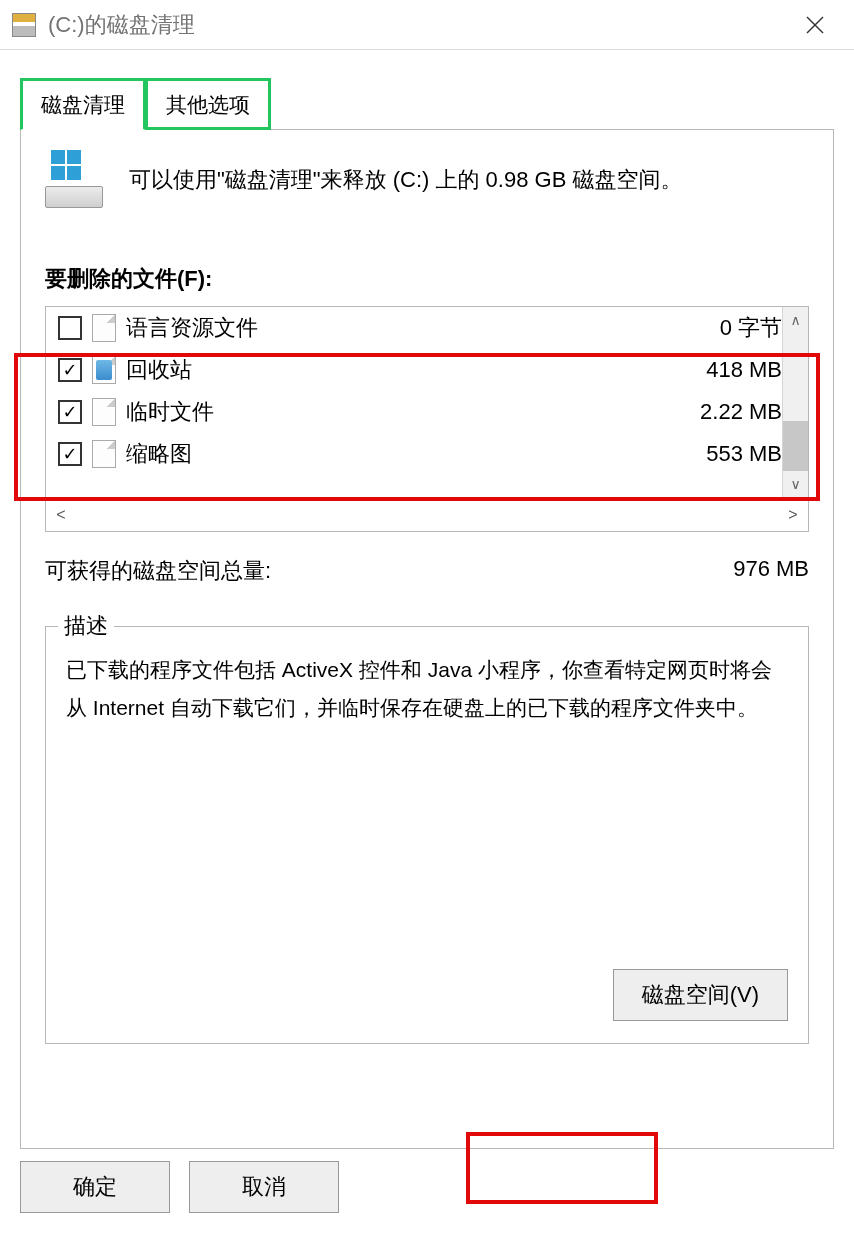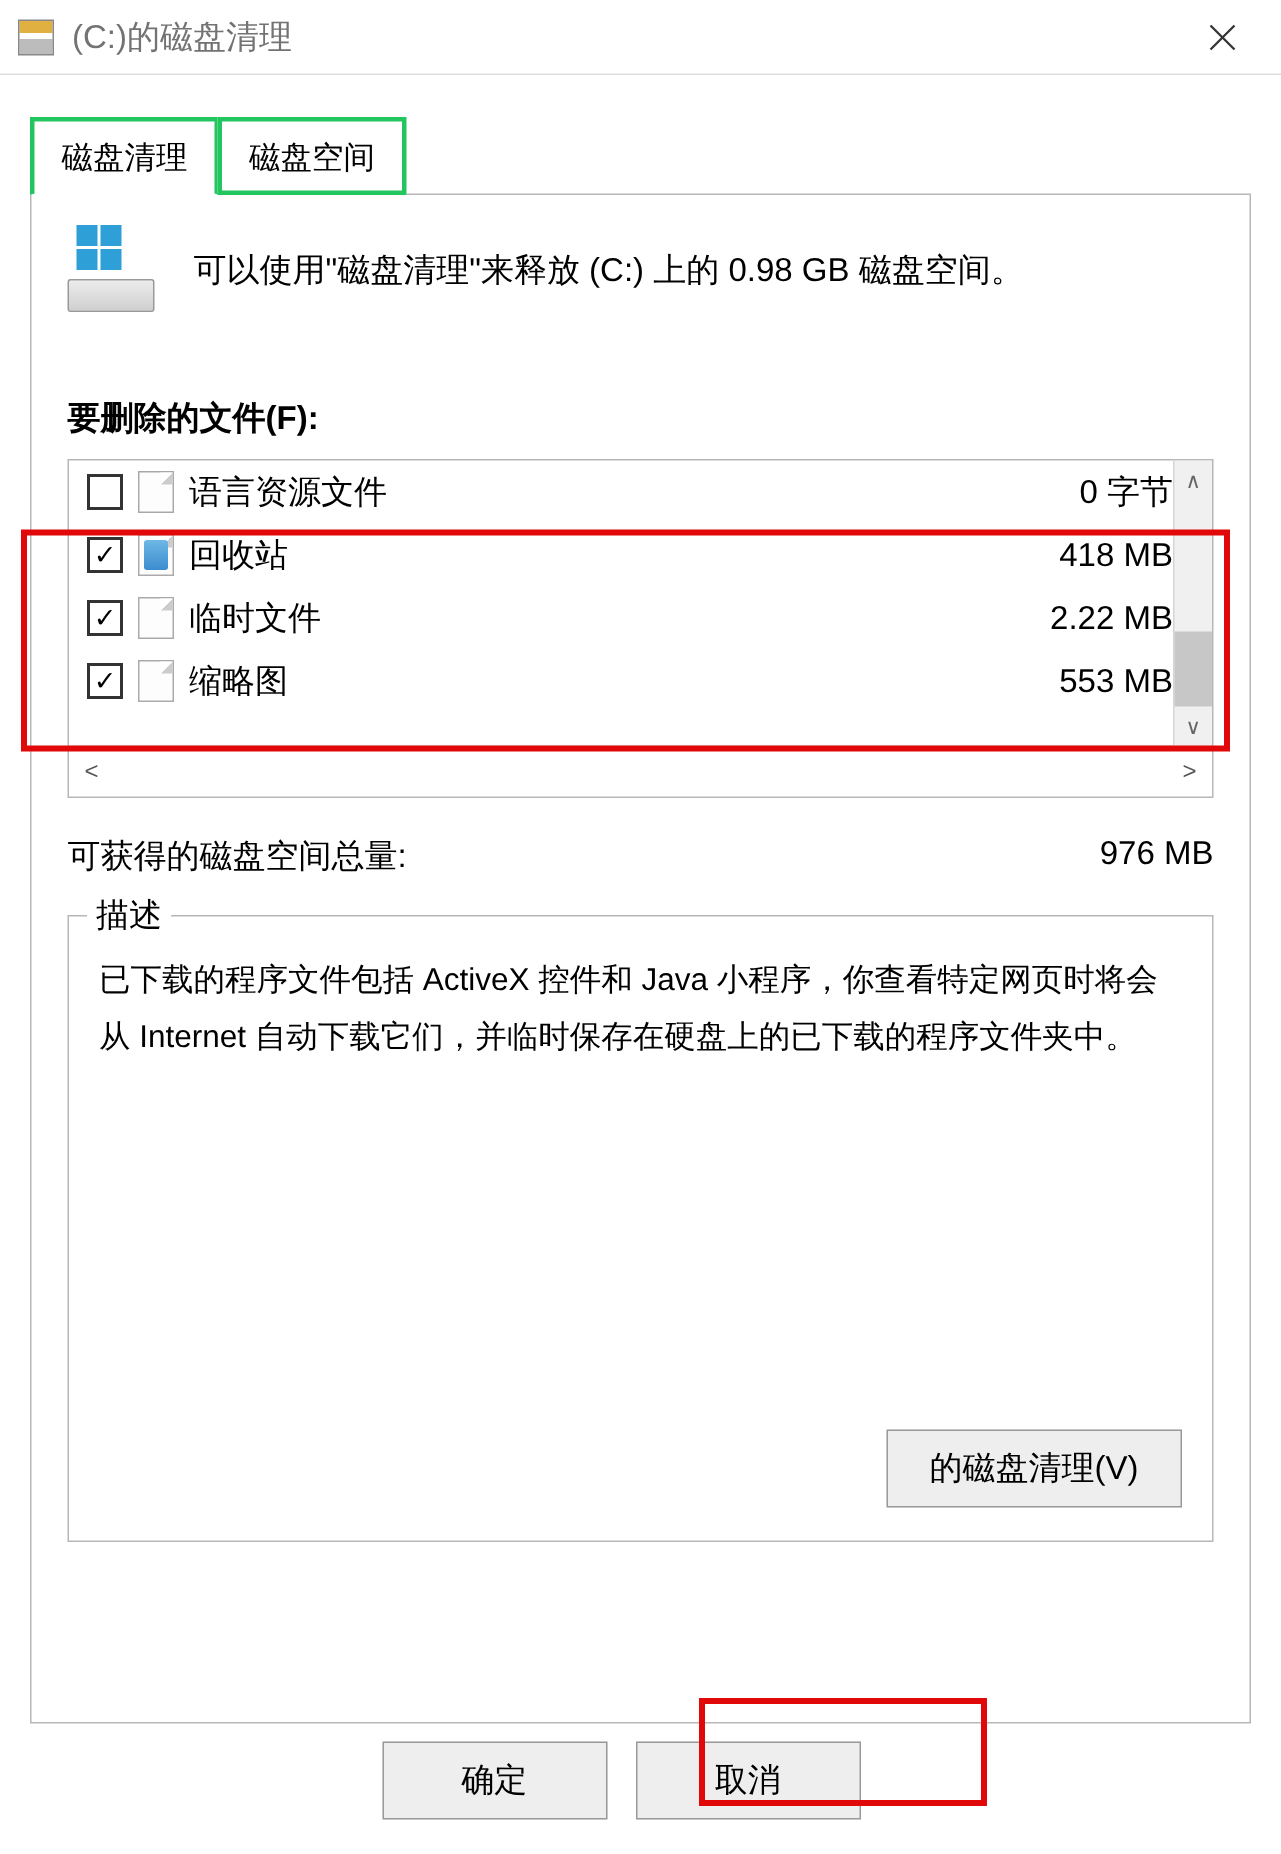--- a/index.html
+++ b/index.html
@@ -134,38 +134,38 @@
   width:30px; display:flex; align-items:center; justify-content:center;
   color:#555; font-size:16px;
 }
 .hscroll-row .htrack{ flex:1; }
 .total-row{
   display:flex; margin-top:24px; font-size:22px;
 }
 .total-row .total-lbl{ flex:1; }
 .fieldset{
   border:1px solid #b7b7b7;
-  margin-top:24px;
+  margin-top:40px;
   padding: 24px 20px 22px 20px;
   position:relative;
   height: 418px;
 }
 .fieldset .legend{
   position:absolute; top:-16px; left:12px;
   background:#fff; padding:0 6px; font-size:22px;
 }
 .desc-text{ line-height:1.8; font-size:21px; }
 .view-btn{
   position:absolute; right:20px; bottom:22px;
   padding: 10px 28px;
   border:1px solid #999; background:#eee;
   font-size:22px;
 }
 .dialog-buttons{
-  display:flex; justify-content:center; gap:19px;
+  display:flex; justify-content:flex-start; gap:19px;
   padding: 12px 26px 0 0;
 }
 .dlg-btn{
   padding:10px 0;
   width:150px;
   text-align:center;
   border:1px solid #999; background:#eee;
   font-size:22px;
 }
 .highlight-red{
@@ -185,21 +185,21 @@
     <svg width="18" height="18" viewBox="0 0 18 18">
         <line x1="1" y1="1" x2="17" y2="17" stroke="#333" stroke-width="1.5"></line>
         <line x1="17" y1="1" x2="1" y2="17" stroke="#333" stroke-width="1.5"></line>
       </svg>
   </div>
 </div>
 
 <div class="content">
   <div class="tabs">
     <div class="tab active">磁盘清理</div>
-    <div class="tab inactive">磁盘空间</div>
+    <div class="tab inactive">其他选项</div>
   </div>
   <div class="tab-body">
 
     <div class="info-row">
       <div class="disk-icon-large">
         <div class="win">
             <div></div>
             <div></div>
             <div></div>
             <div></div>
@@ -251,21 +251,21 @@
     </div>
 
     <div class="total-row">
       <div class="total-lbl">可获得的磁盘空间总量:</div>
       <div>976 MB</div>
     </div>
 
     <div class="fieldset">
       <div class="legend">描述</div>
       <div class="desc-text">已下载的程序文件包括 ActiveX 控件和 Java 小程序，你查看特定网页时将会从 Internet 自动下载它们，并临时保存在硬盘上的已下载的程序文件夹中。</div>
-      <button class="view-btn">的磁盘清理(V)</button>
+      <button class="view-btn">磁盘空间(V)</button>
     </div>
 
   </div>
 
   <div class="dialog-buttons">
     <button class="dlg-btn">确定</button>
     <button class="dlg-btn">取消</button>
   </div>
 </div>
 

